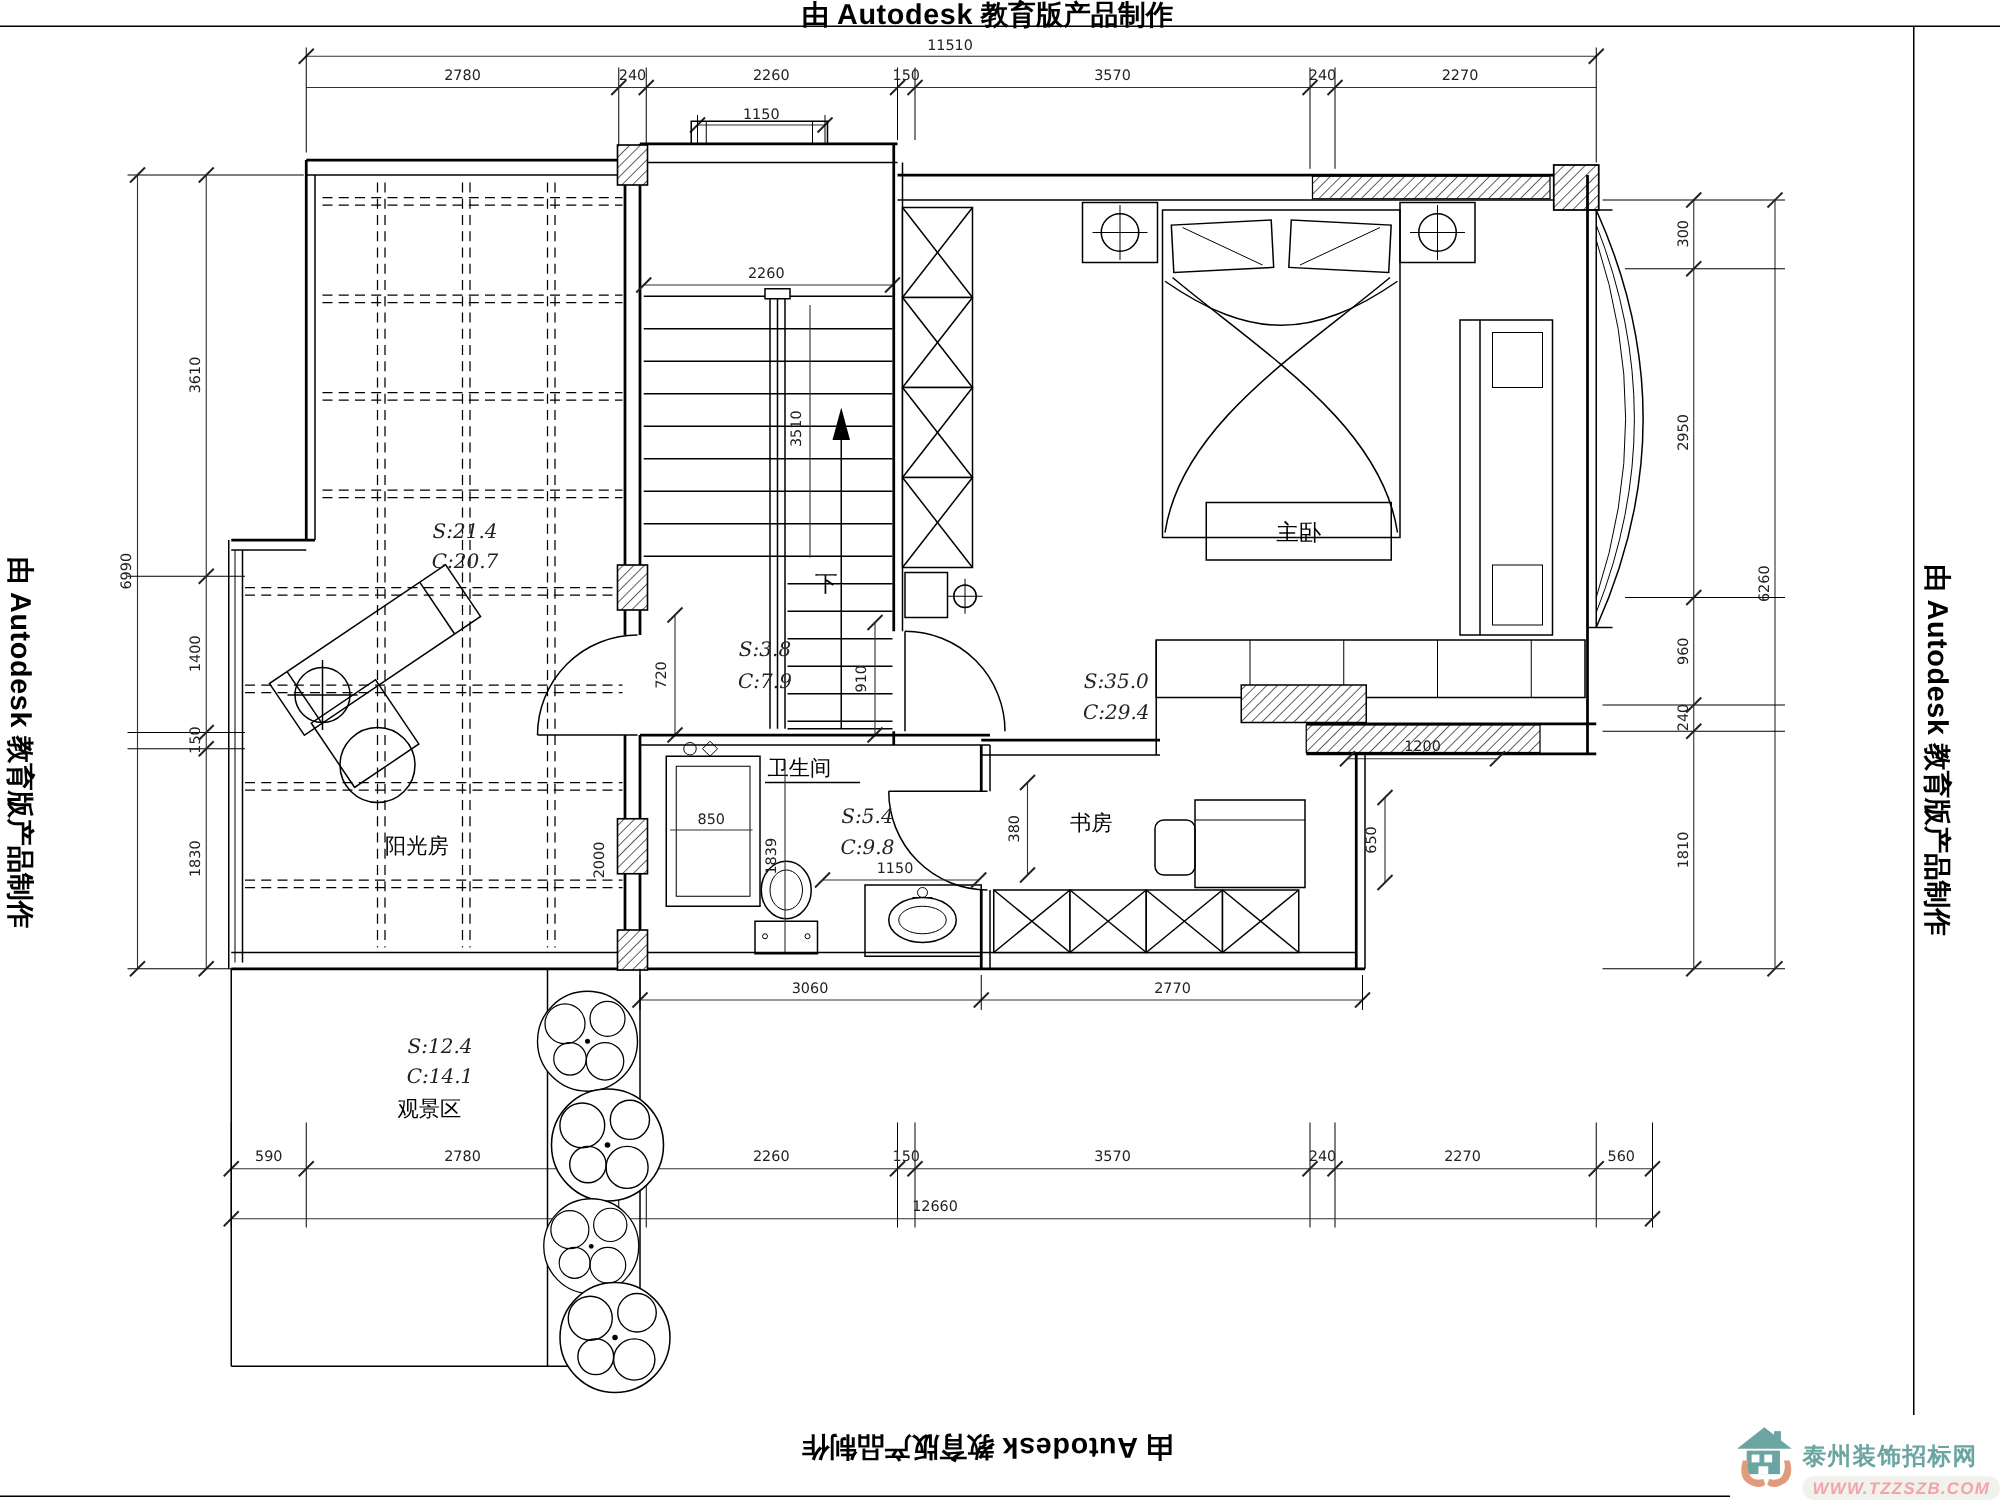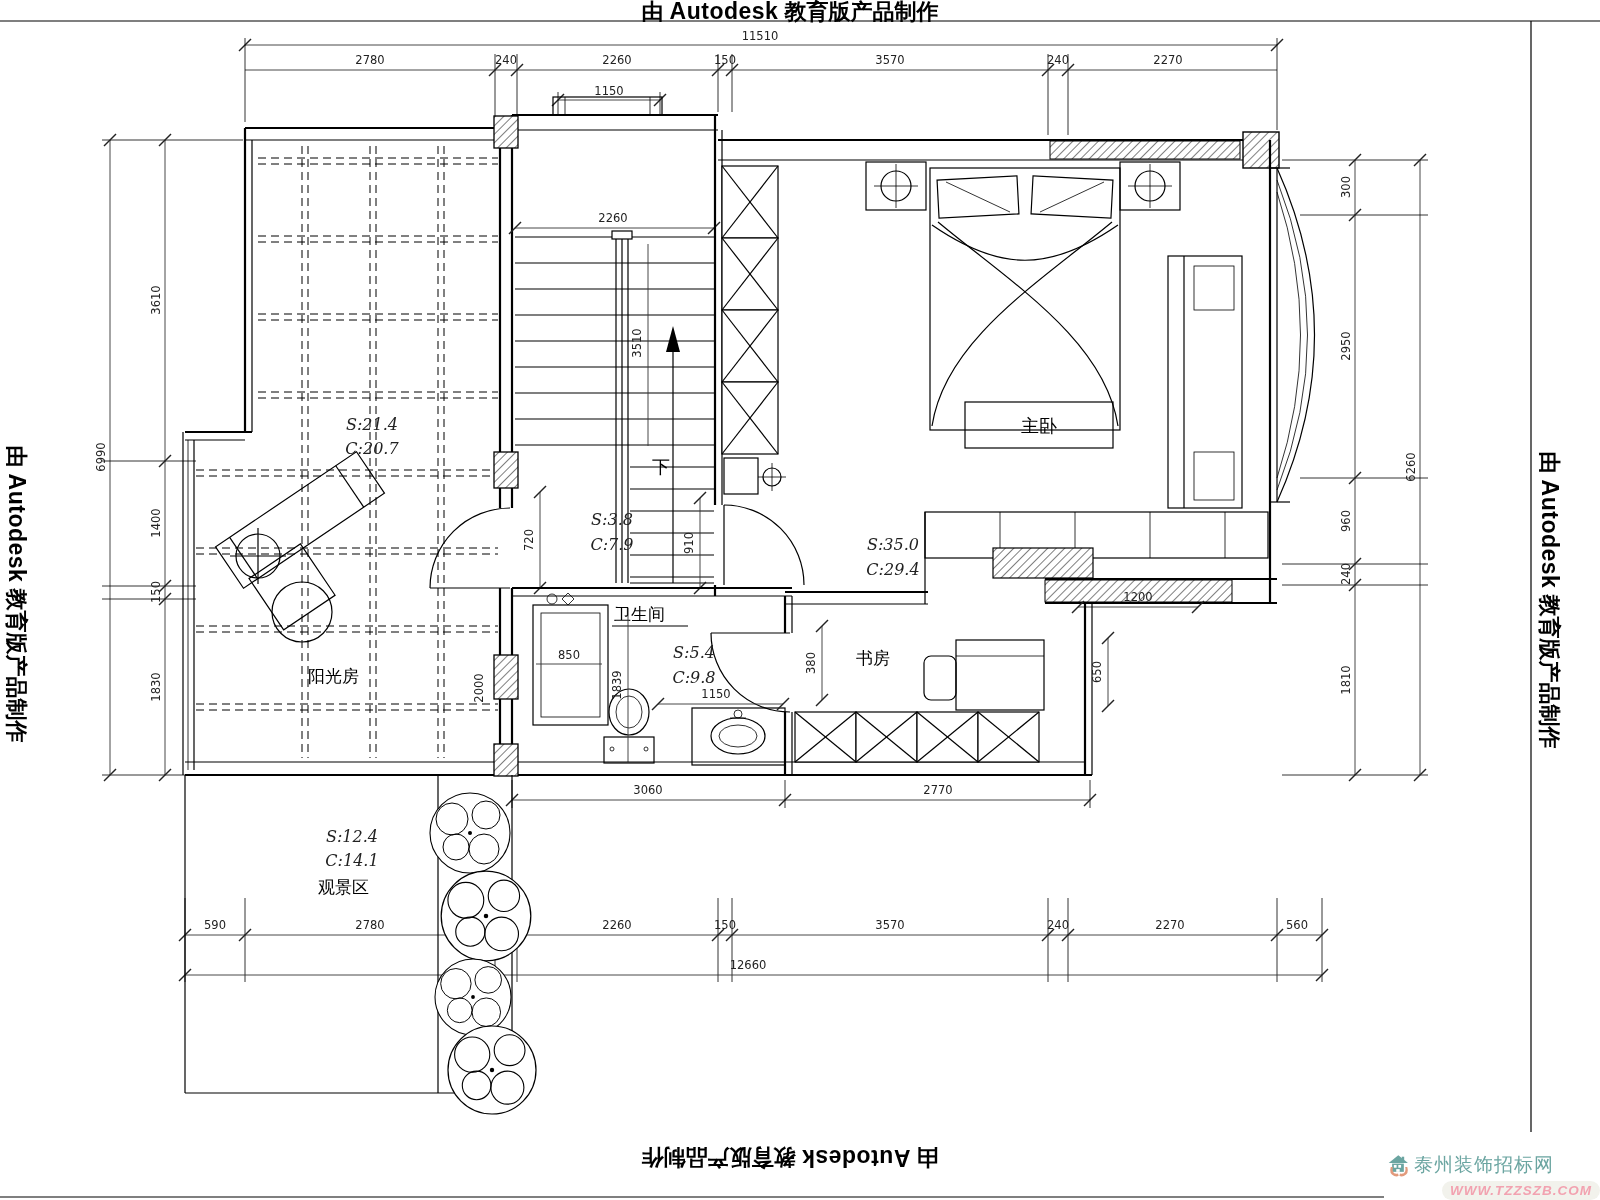--- a/index.html
+++ b/index.html
@@ -9,23 +9,23 @@
   .stamp{position:absolute;white-space:nowrap;color:#000;font-weight:bold;font-size:22px;}
   .stamp .brand{font-size:23px;letter-spacing:.5px;}
   .stamp-top{left:790px;top:-3px;transform:translateX(-50%);}
   .stamp-bottom{left:790px;top:1142px;transform:translateX(-50%) rotate(180deg);}
   .stamp-left{left:16px;top:594px;transform:translate(-50%,-50%) rotate(90deg);}
   .stamp-right{left:1549px;top:600px;transform:translate(-50%,-50%) rotate(90deg);}
   
   .logo{position:absolute;right:0;bottom:0;width:212px;height:64px;background:#fff;
         display:flex;align-items:center;gap:4px;z-index:5;padding:2px 0 2px 4px;}
   .logo-text{display:flex;flex-direction:column;gap:3px;}
-  .logo-name{color:var(--teal);font-weight:normal;font-size:19px;letter-spacing:1px;margin-top:20px;}
+  .logo-name{color:var(--teal);font-weight:bold;font-size:19px;letter-spacing:1px;margin-top:20px;}
   .logo-url{background:#f2f2ec;border-radius:11px;color:var(--pink);font-style:italic;
-            font-weight:bold;font-size:13.5px;padding:2px 8px;letter-spacing:1px;margin-left:28px;}
+            font-weight:bold;font-size:13.5px;padding:2px 8px;letter-spacing:1px;}
   
   .w   {stroke:#000;stroke-width:2.2;fill:none;}
   .ln  {stroke:#000;stroke-width:1.2;fill:none;}
   .thin{stroke:#000;stroke-width:.8;fill:none;}
   .dim {stroke:#333;stroke-width:.9;fill:none;}
   .dsh {stroke:#000;stroke-width:1;fill:none;stroke-dasharray:8 5;}
   text.d {font:11.5px "DejaVu Sans",sans-serif;fill:#222;}
   text.cn{font:17px "Liberation Sans",sans-serif;fill:#000;}
   text.big{font:18px "Liberation Sans",sans-serif;fill:#000;}
   text.ar{font:italic 16px "DejaVu Serif",serif;fill:#222;}

